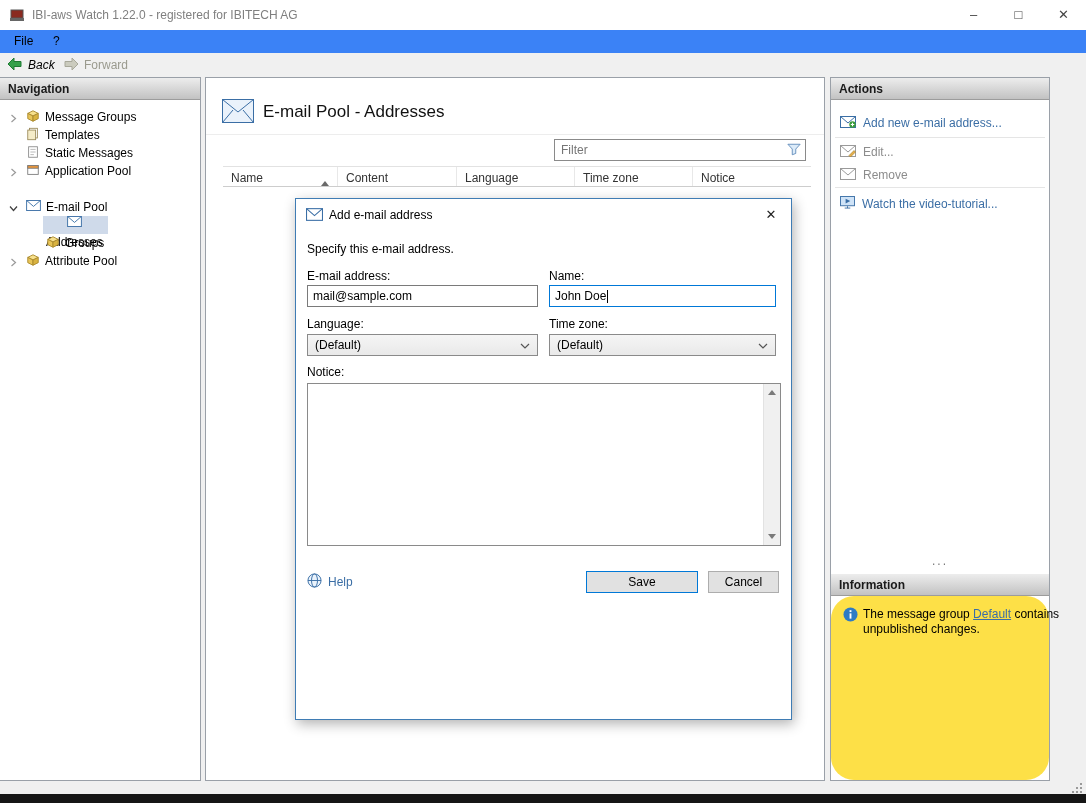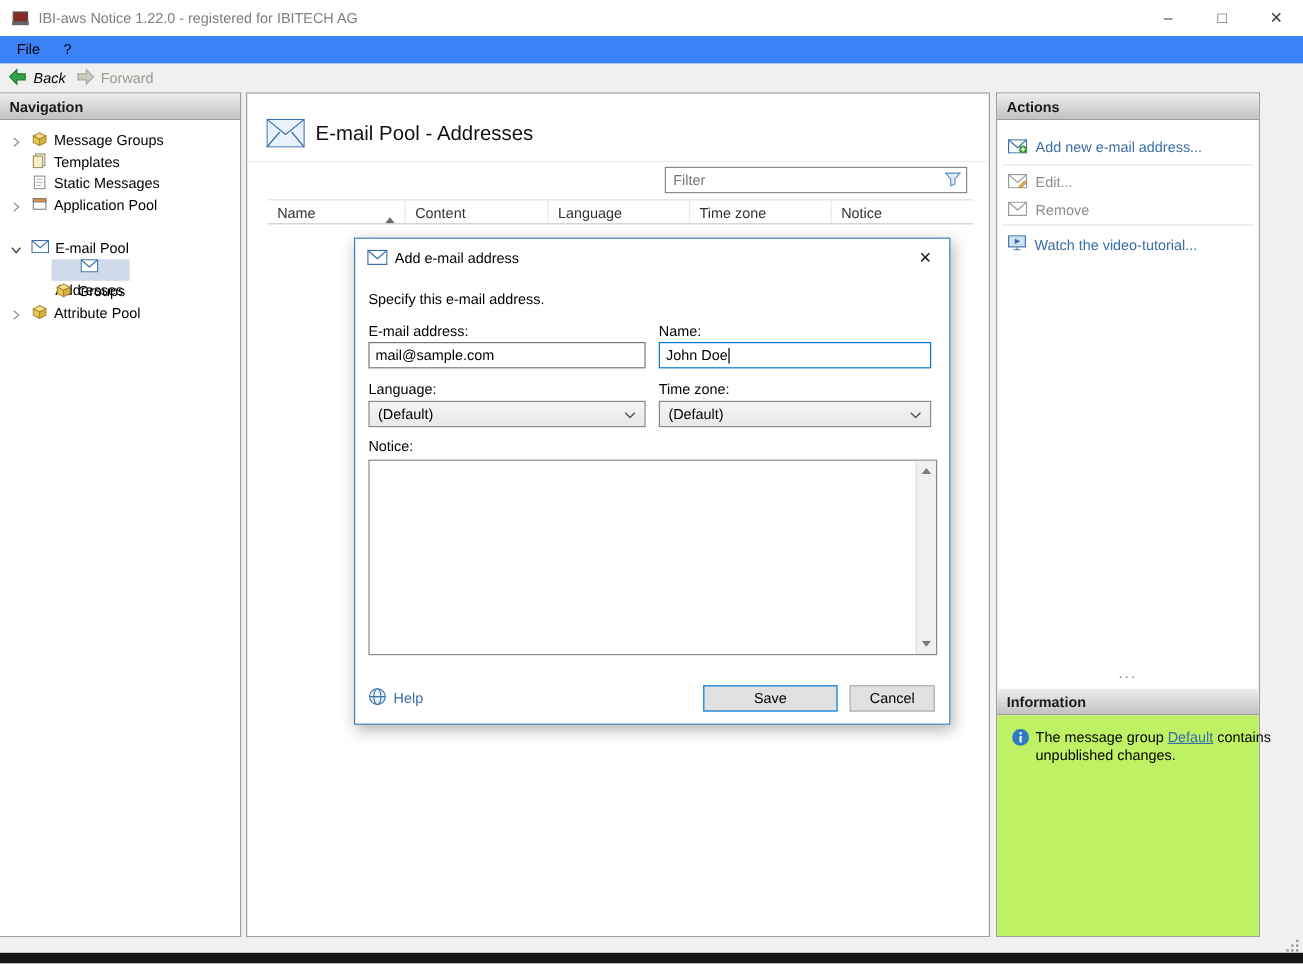--- a/index.html
+++ b/index.html
@@ -45,27 +45,27 @@
   .sort{position:absolute;right:8px;top:8px;}
 
   
   .right-col{position:absolute;left:830px;top:77px;width:220px;height:704px;background:#fff;border:1px solid #9aa0a8;box-sizing:border-box;}
   .action-item{position:absolute;left:0;width:100%;height:22px;display:flex;align-items:center;gap:7px;padding-left:9px;box-sizing:border-box;}
   .action-item.enabled{color:#3b6ea5;}
   .action-item.disabled{color:#8c8c8c;}
   .hsep{position:absolute;left:4px;right:4px;border-top:1px solid #e5e5e5;}
   .overflow-dots{position:absolute;top:476px;left:0;width:100%;text-align:center;color:#777;letter-spacing:2px;}
   .info-hdr{position:absolute;left:0;right:0;top:496px;}
-  .info-body{position:absolute;left:0;right:0;top:518px;bottom:0;background:#bef264;}
+  .info-body{position:absolute;left:0;right:0;top:518px;bottom:0;background:#fde047;border-radius:23px;}
   .info-icon{position:absolute;left:12px;top:11px;}
   .info-text{position:absolute;left:32px;top:11px;width:206px;line-height:15px;}
   .link{color:#3b6ea5;text-decoration:underline;cursor:pointer;}
 
   
-  .dialog{position:absolute;left:295px;top:198px;width:497px;height:406px;background:#fff;border:1px solid #3f7cb4;box-shadow:2px 4px 12px rgba(0,0,0,0.30);z-index:20;box-sizing:border-box;}
+  .dialog{position:absolute;left:295px;top:198px;width:497px;height:522px;background:#fff;border:1px solid #3f7cb4;box-shadow:2px 4px 12px rgba(0,0,0,0.30);z-index:20;box-sizing:border-box;}
   .dlg-icon{position:absolute;left:10px;top:9px;}
   .dlg-title-text{position:absolute;left:33px;top:9px;color:#000;}
   .dlg-close{position:absolute;right:8px;top:5px;width:24px;height:21px;text-align:center;line-height:21px;font-size:13px;color:#222;}
   .dlg-desc{position:absolute;left:11px;top:43px;}
   .dlg-lbl{position:absolute;}
   .txt-input{position:absolute;height:22px;box-sizing:border-box;border:1px solid #7a7a7a;font:12px "Liberation Sans",sans-serif;padding:2px 5px;background:#fff;}
   .name-field{position:absolute;left:253px;top:86px;width:227px;height:22px;box-sizing:border-box;border:1px solid #0078d7;background:#fff;display:flex;align-items:center;padding:0 5px;}
   .caret{width:1px;height:13px;background:#000;margin-left:1px;}
   .combo{position:absolute;height:22px;box-sizing:border-box;border:1px solid #8a8a8a;background:linear-gradient(#f5f5f5,#e9e9e9);display:flex;align-items:center;justify-content:space-between;padding:0 7px;}
   .notice-box{position:absolute;left:11px;top:184px;width:474px;height:163px;box-sizing:border-box;border:1px solid #8a8a8a;background:#fff;}
@@ -87,21 +87,21 @@
 
 <div class="window">
 
   <div class="titlebar">
     <span class="app-icon">
       <svg width="16" height="16" viewBox="0 0 16 16">
           <rect x="2" y="3" width="12" height="8" fill="#8a2a20" stroke="#555"></rect>
           <rect x="1" y="11" width="14" height="3" fill="#666"></rect>
         </svg>
     </span>
-    <span class="title-text">IBI-aws Notice 1.22.0 - registered for IBITECH AG</span>
+    <span class="title-text">IBI-aws Watch 1.22.0 - registered for IBITECH AG</span>
     <div class="win-btn win-min">–</div>
     <div class="win-btn win-max">□</div>
     <div class="win-btn win-close">✕</div>
   </div>
 
   <div class="menubar">
     <div class="menu-item menu-file">File</div>
     <div class="menu-item menu-help">?</div>
   </div>
 

